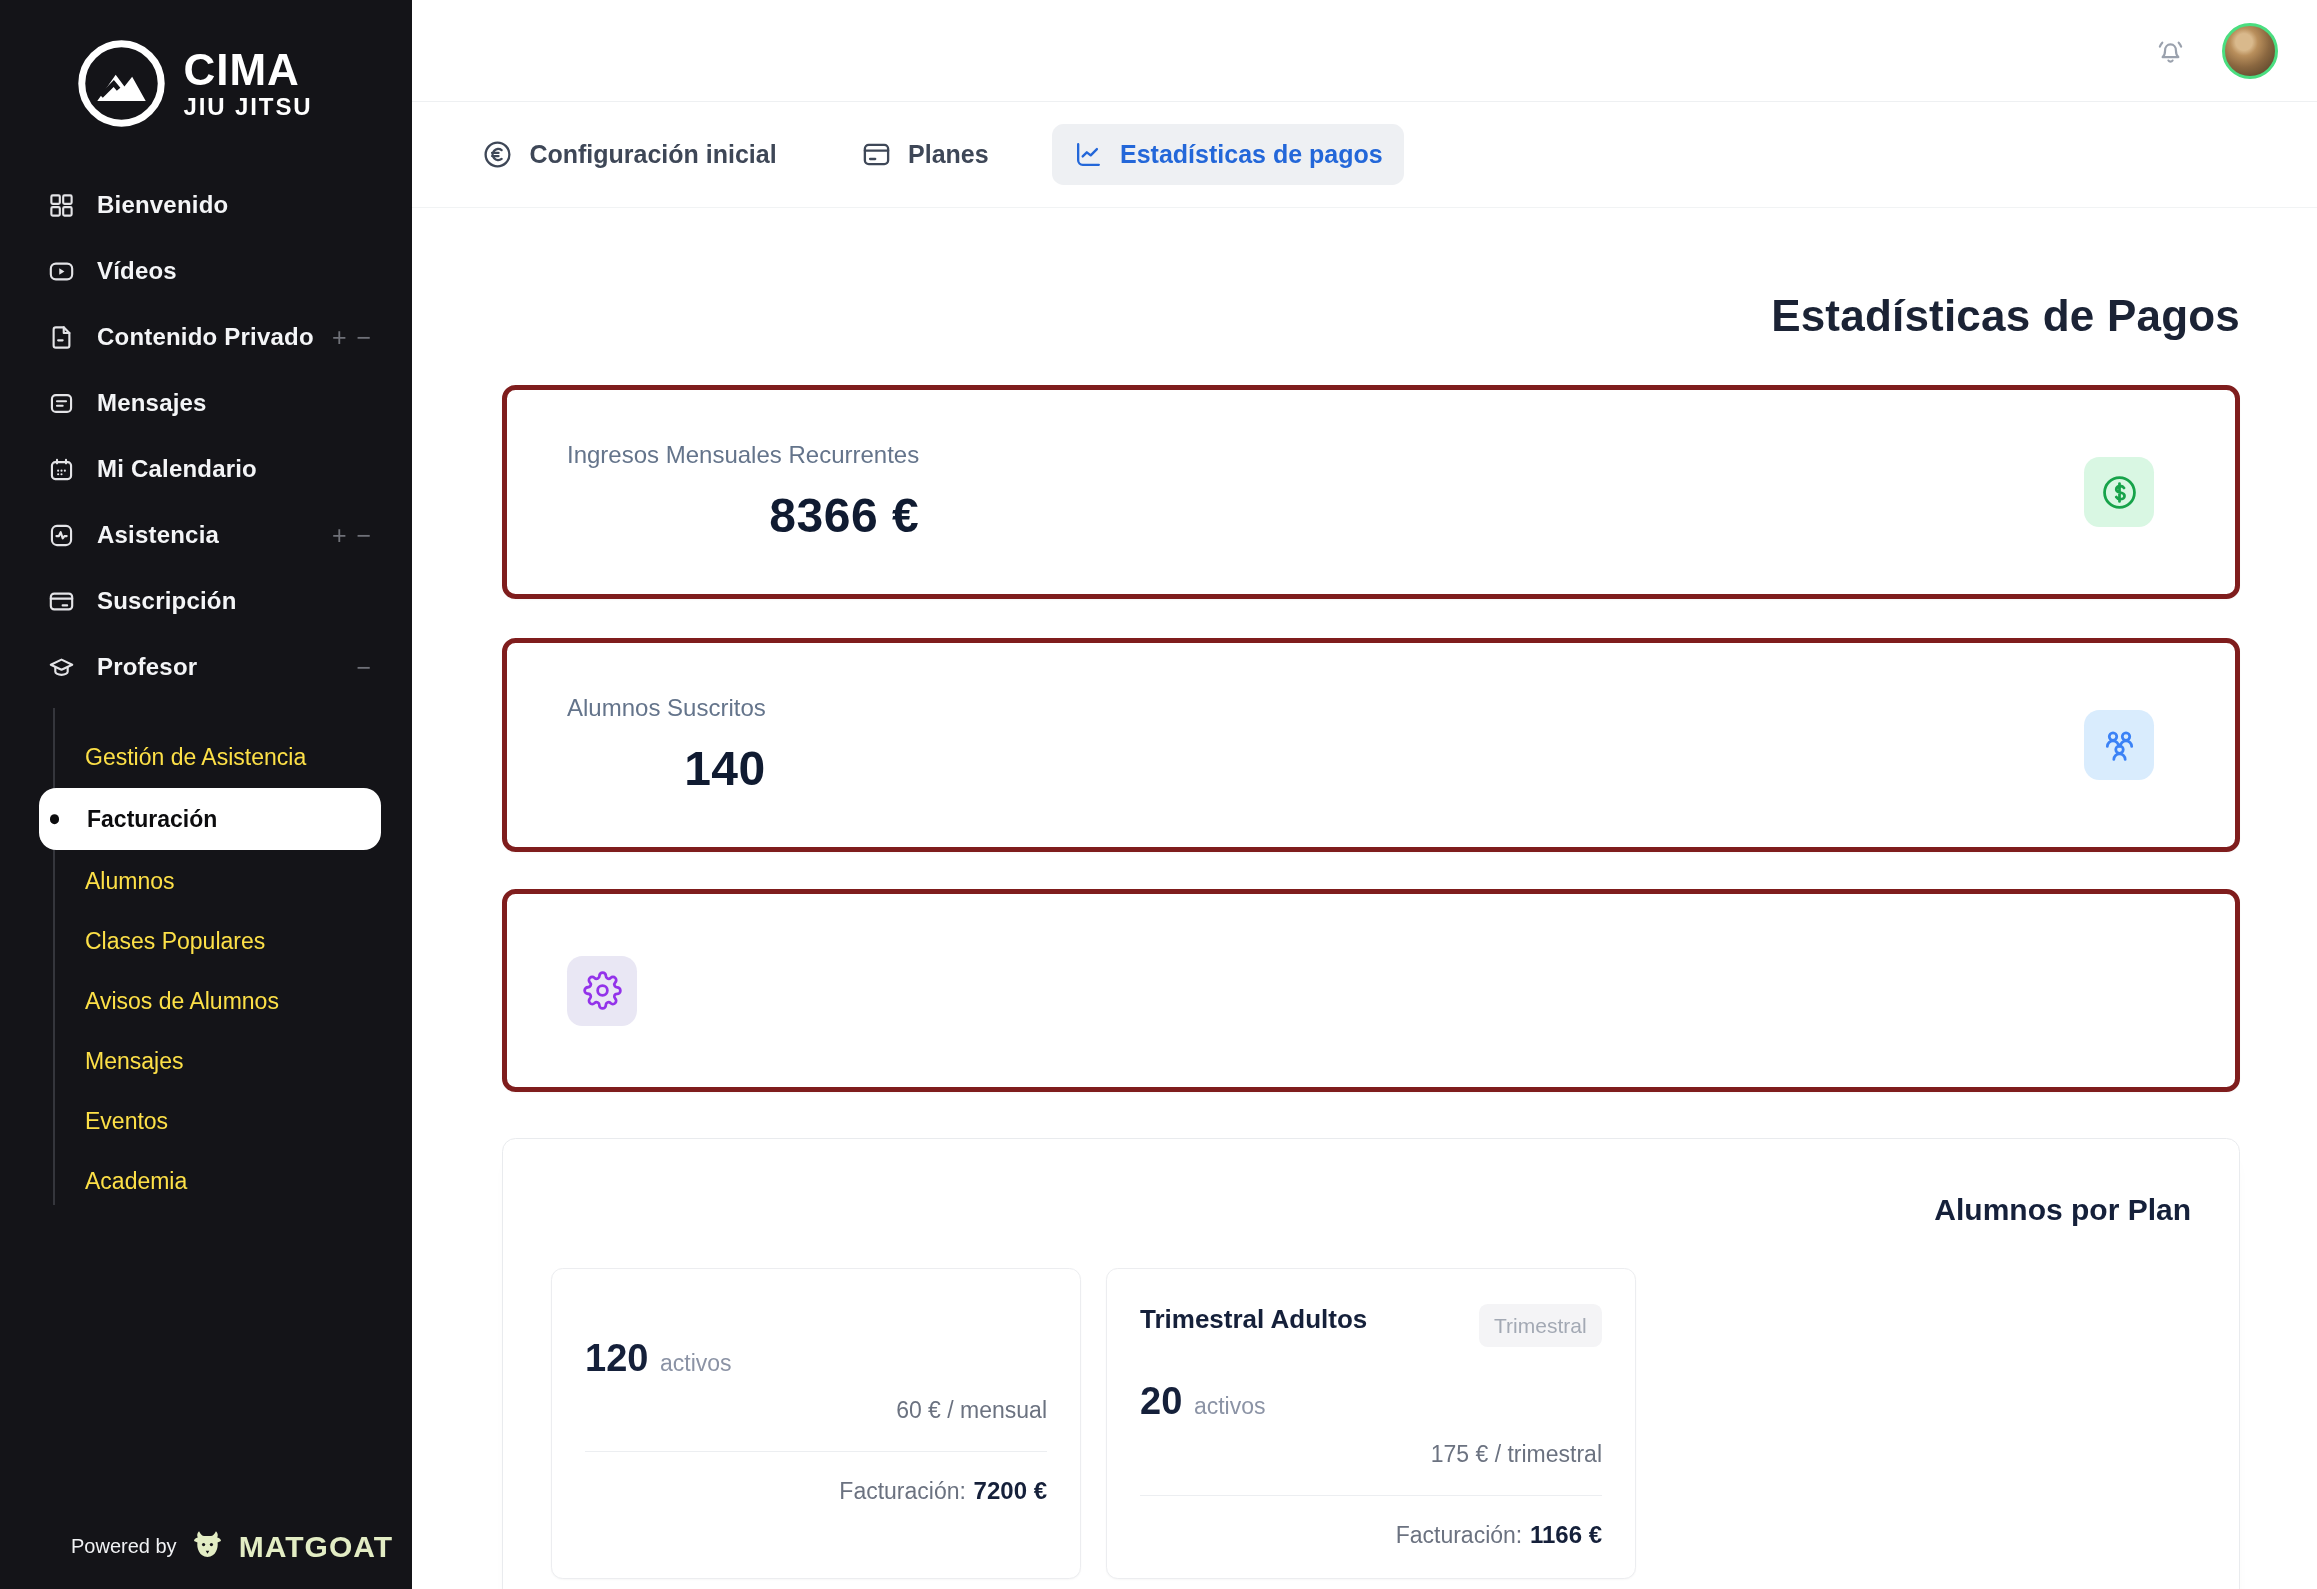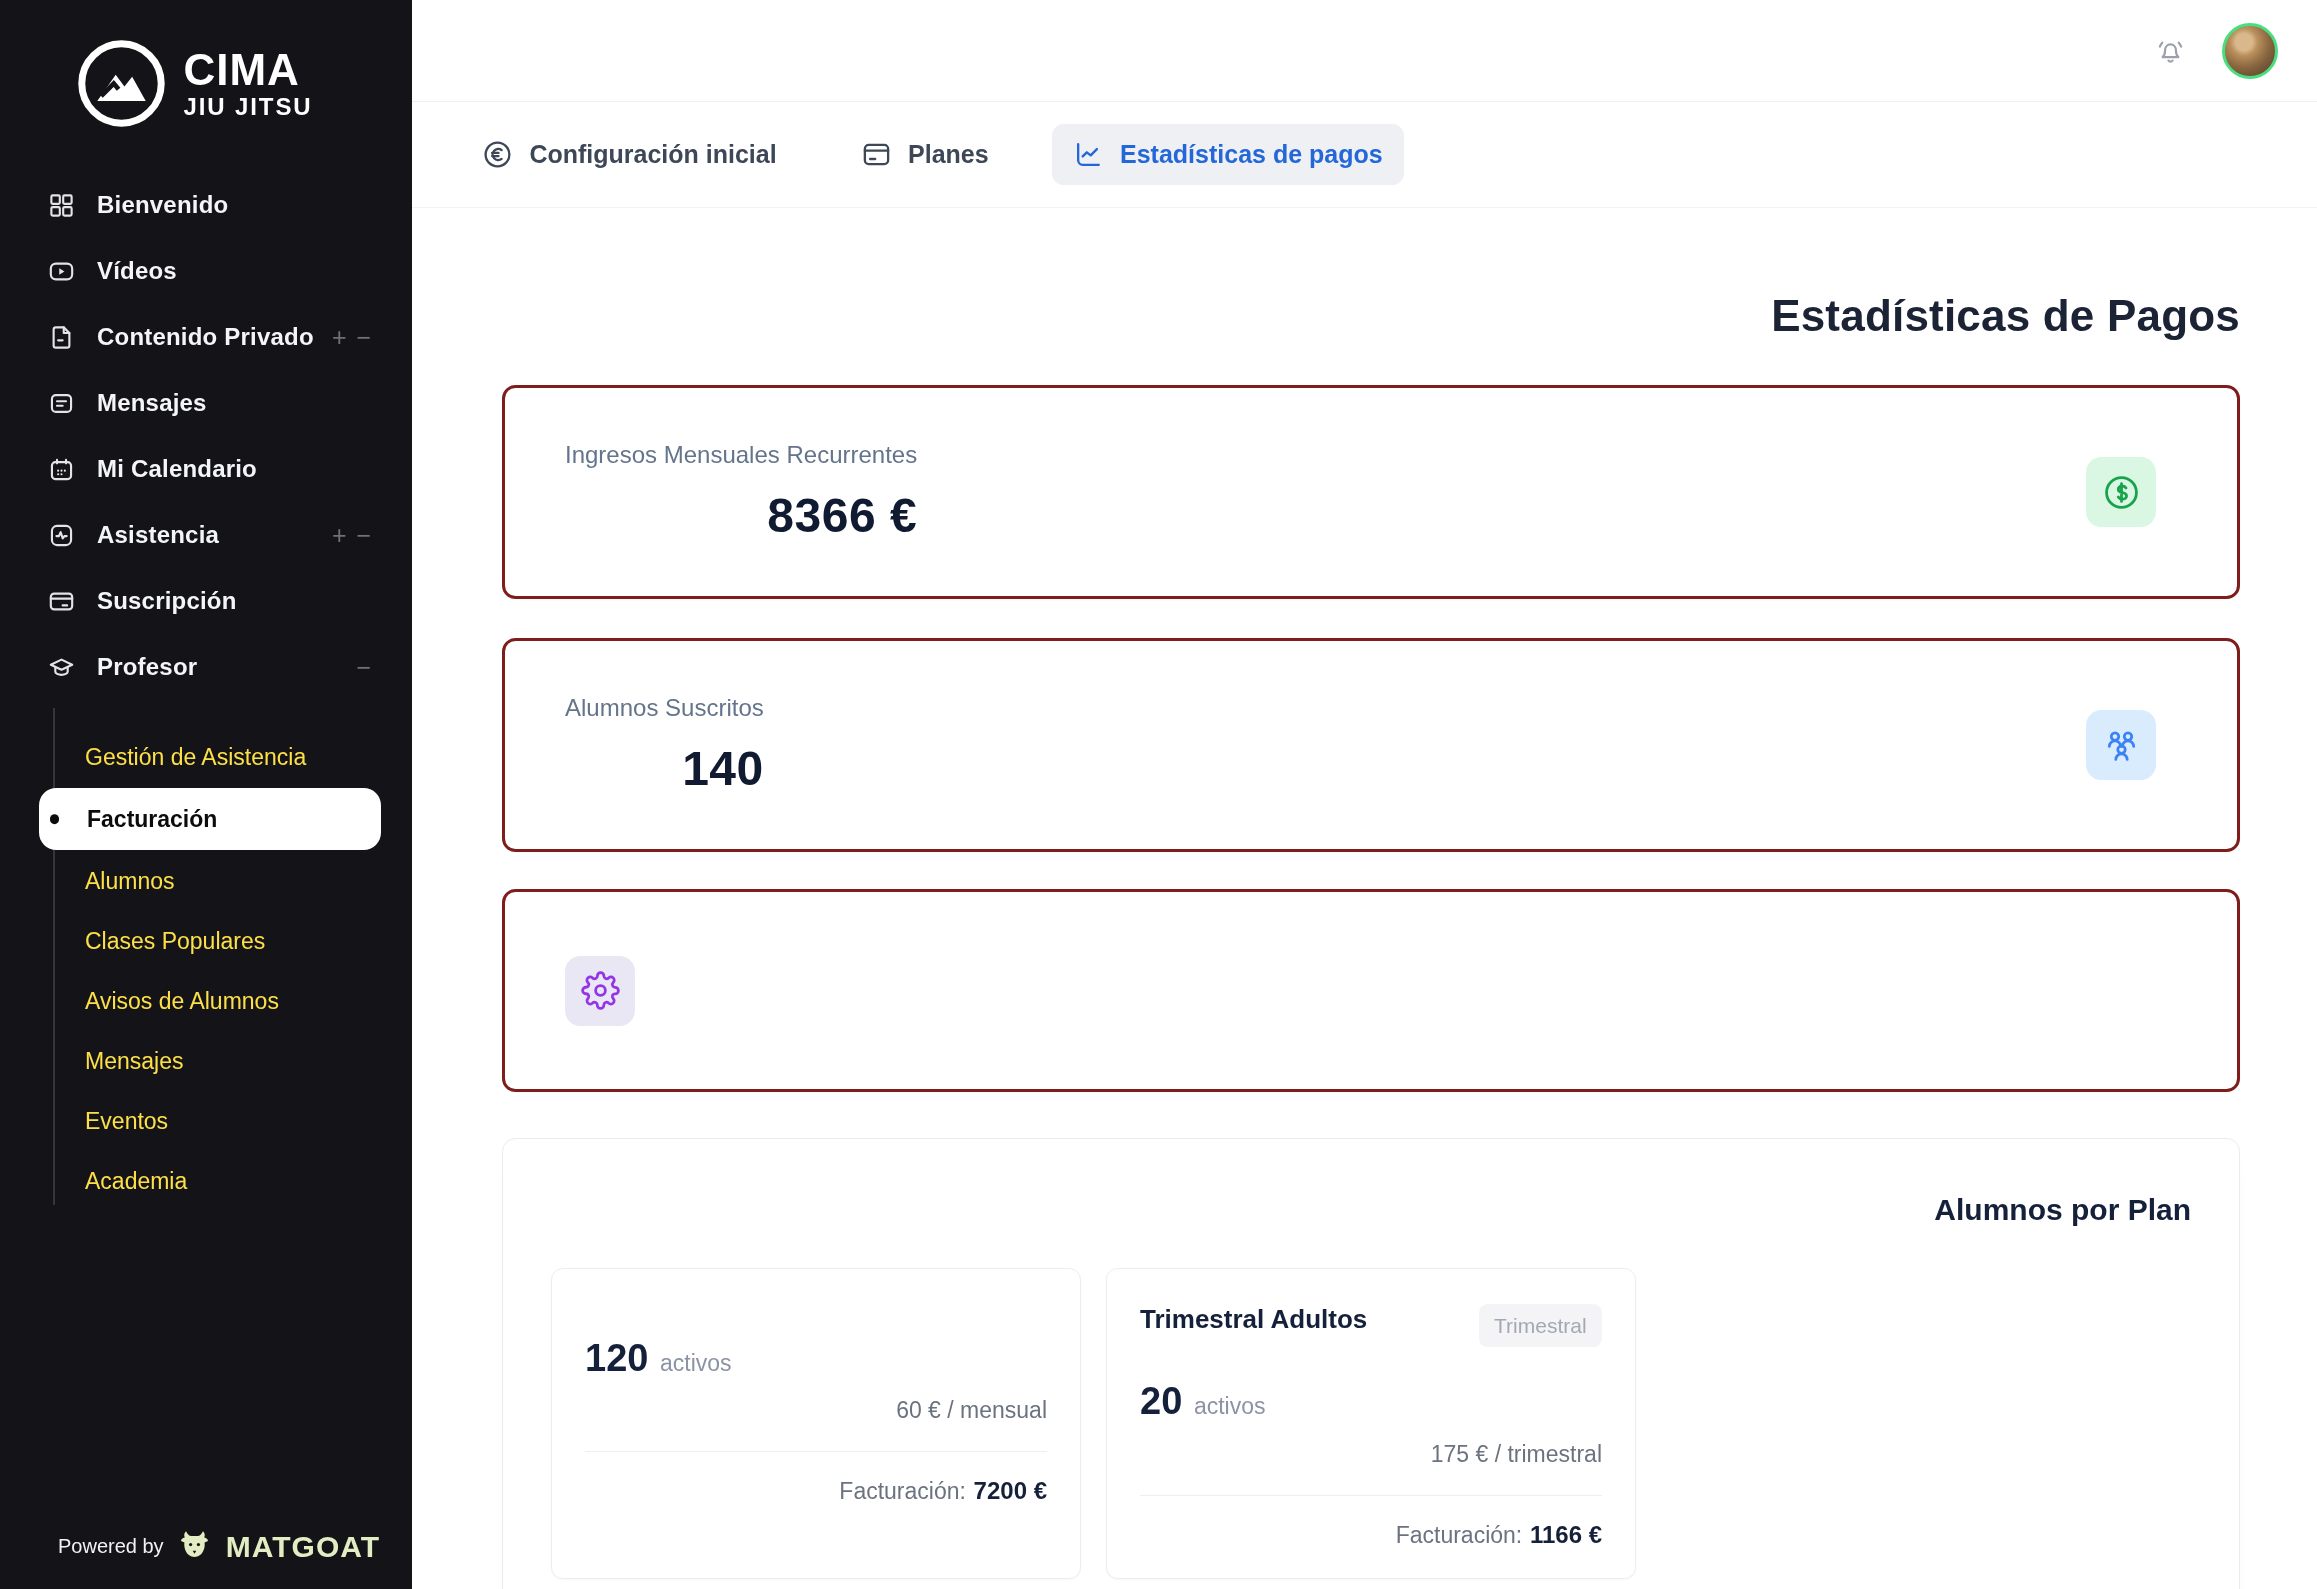--- a/index.html
+++ b/index.html
@@ -21,21 +21,21 @@
   .nav-item .nlabel { font-size:24px; font-weight:600; color:#f4f5f7; letter-spacing:0.2px; }
   .expander { position:absolute; right:41px; top:50%; transform:translateY(-50%); display:flex; gap:9.7px; }
   .expander span { color:#6f7178; font-size:25px; font-weight:400; line-height:1; cursor:pointer; }
 
   .subnav { position:relative; margin-top:27px; }
   .subline { position:absolute; left:53px; top:-19.3px; bottom:5.8px; width:1.9px; background:#35363c; }
   .sub-item { position:relative; display:flex; align-items:center; height:60px; padding-left:85px; font-size:23px; color:#fde047; cursor:pointer; z-index:1; }
   .sub-item.active { background:#ffffff; color:#0c0c0e; font-weight:700; border-radius:17.4px; margin:1px 31px 1px 39px; padding-left:48px; height:62px; }
   .sub-item.active .dot { position:absolute; left:10.6px; top:50%; transform:translateY(-50%); width:9.7px; height:9.7px; border-radius:50%; background:#0c0c0e; }
 
-  .powered { position:absolute; left:58px; bottom:23px; display:flex; align-items:center; gap:11.6px; cursor:pointer; }
+  .powered { position:absolute; left:71px; bottom:23px; display:flex; align-items:center; gap:11.6px; cursor:pointer; }
   .powered-label { font-size:20px; color:#f1f2f4; }
   .goat-icon { width:39px; height:39px; }
   .powered-brand { font-size:30px; font-weight:900; letter-spacing:1px; color:#e3edc4; }
 
   
   .main { position:absolute; left:412px; top:0; width:1905px; height:1589px; background:#ffffff;text-align:right; }
   .topbar { height:102px; display:flex; align-items:center; justify-content:flex-end; gap:37px; padding-right:39px; border-bottom:1px solid #eef0f2; }
   .bell { width:29px; height:29px; color:#9aa1ad; cursor:pointer; }
   .avatar { width:56px; height:56px; border-radius:50%; border:3.9px solid #4ade80; cursor:pointer;
             background: radial-gradient(circle at 38% 32%, #d9b98c 0 18%, #b98f5c 30%, #8a6740 55%, #6d5233 75%, #54402a 100%); }
@@ -44,21 +44,21 @@
   .tab { display:flex; align-items:center; gap:16.4px; padding:15.4px 21px; border-radius:11.6px; cursor:pointer; }
   .tab .ticon { width:31px; height:31px; color:#3e4757; }
   .tab .tlabel { font-size:25px; font-weight:600; color:#3e4757; }
   .tab.active { background:#eef0f3; }
   .tab.active .ticon, .tab.active .tlabel { color:#2367d9; }
 
   .content { padding:83px 77px 0 90px; }
   .page-title { font-size:44px; font-weight:800; color:#1b2335; letter-spacing:0.2px; }
   .page-subtitle { font-size:25px; color:#94a0b4; margin-top:15.4px; }
 
-  .stat-card { position:relative; width:1738px; border:3px solid #7f1d1d; border-radius:13.5px; background:#ffffff;
+  .stat-card { position:relative; width:1738px; border:5px solid #7f1d1d; border-radius:13.5px; background:#ffffff;
                display:flex; align-items:center; justify-content:space-between; padding:0 81px 0 60px;
                box-shadow:0 1px 1.9px rgba(16,24,40,0.03); }
   .stat-card.h1 { height:214px; margin-top:44px; }
   .stat-card.h2 { height:214px; margin-top:39px; }
   .stat-card.h3 { height:203px; margin-top:37px; }
   .stat-label { font-size:24px; color:#64748b; }
   .stat-value { font-size:48px; font-weight:800; color:#101b31; margin-top:19.3px; letter-spacing:0.5px; }
   .stat-link { display:flex; align-items:center; gap:11.6px; margin-top:21px; font-size:27px; font-weight:600; color:#2367d9; cursor:pointer; }
   .stat-link .licon { width:25px; height:25px; }
   .icon-box { width:70px; height:70px; border-radius:15.4px; display:flex; align-items:center; justify-content:center; flex:0 0 auto; }

